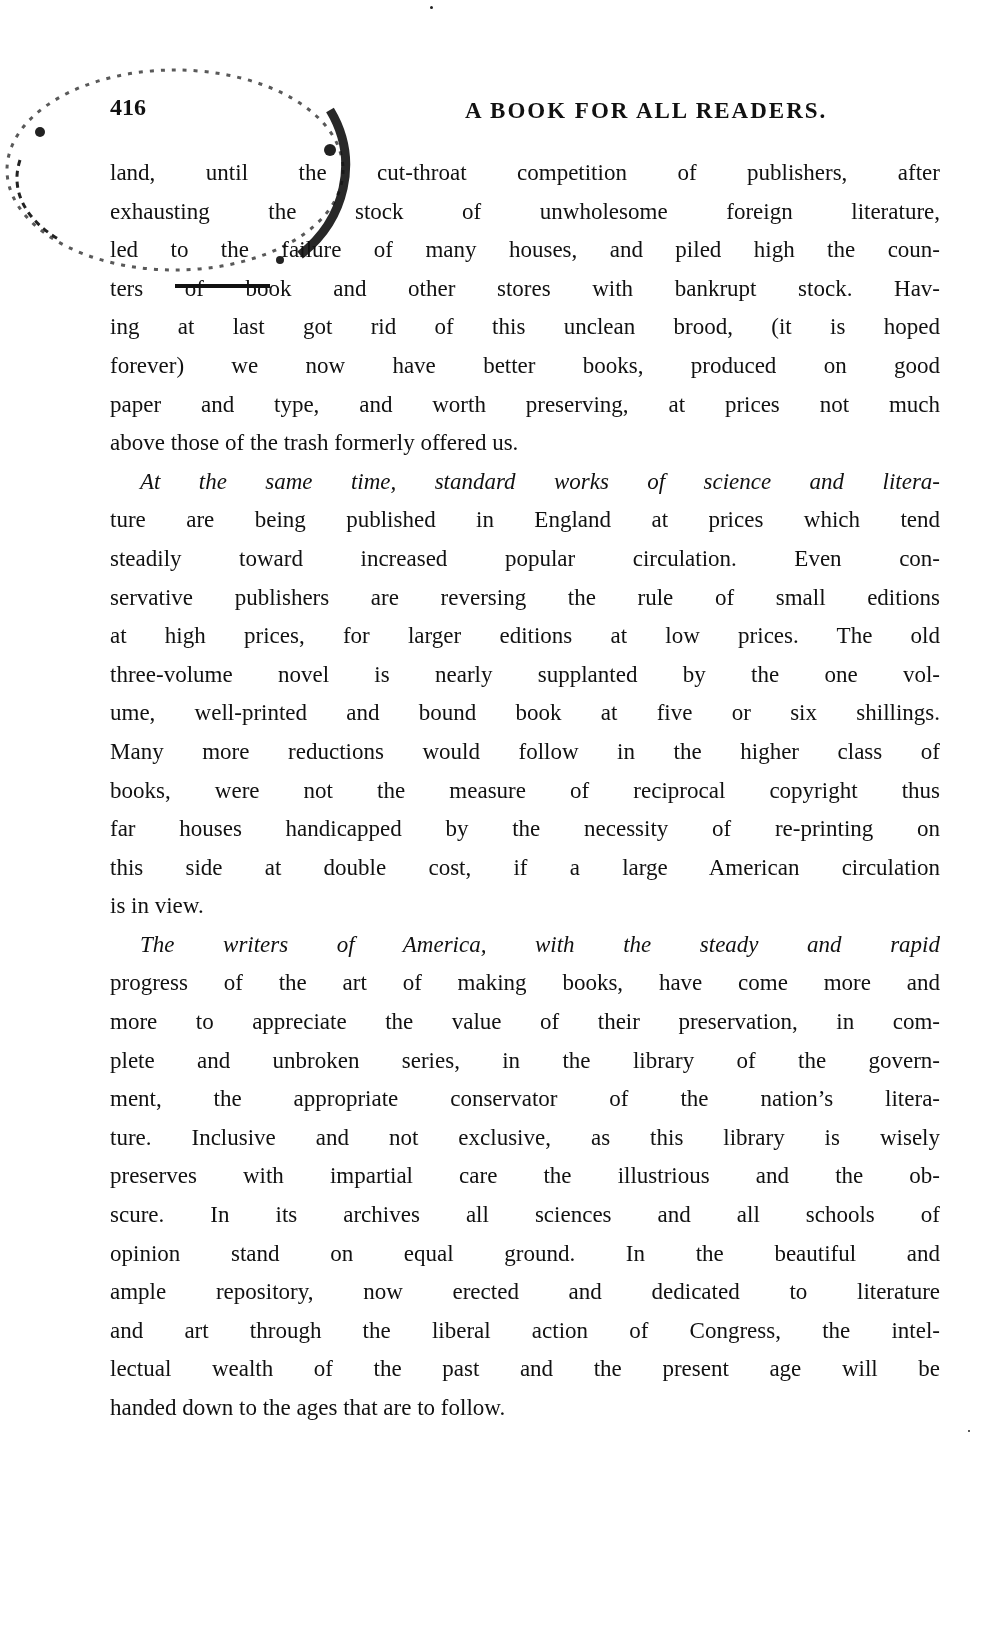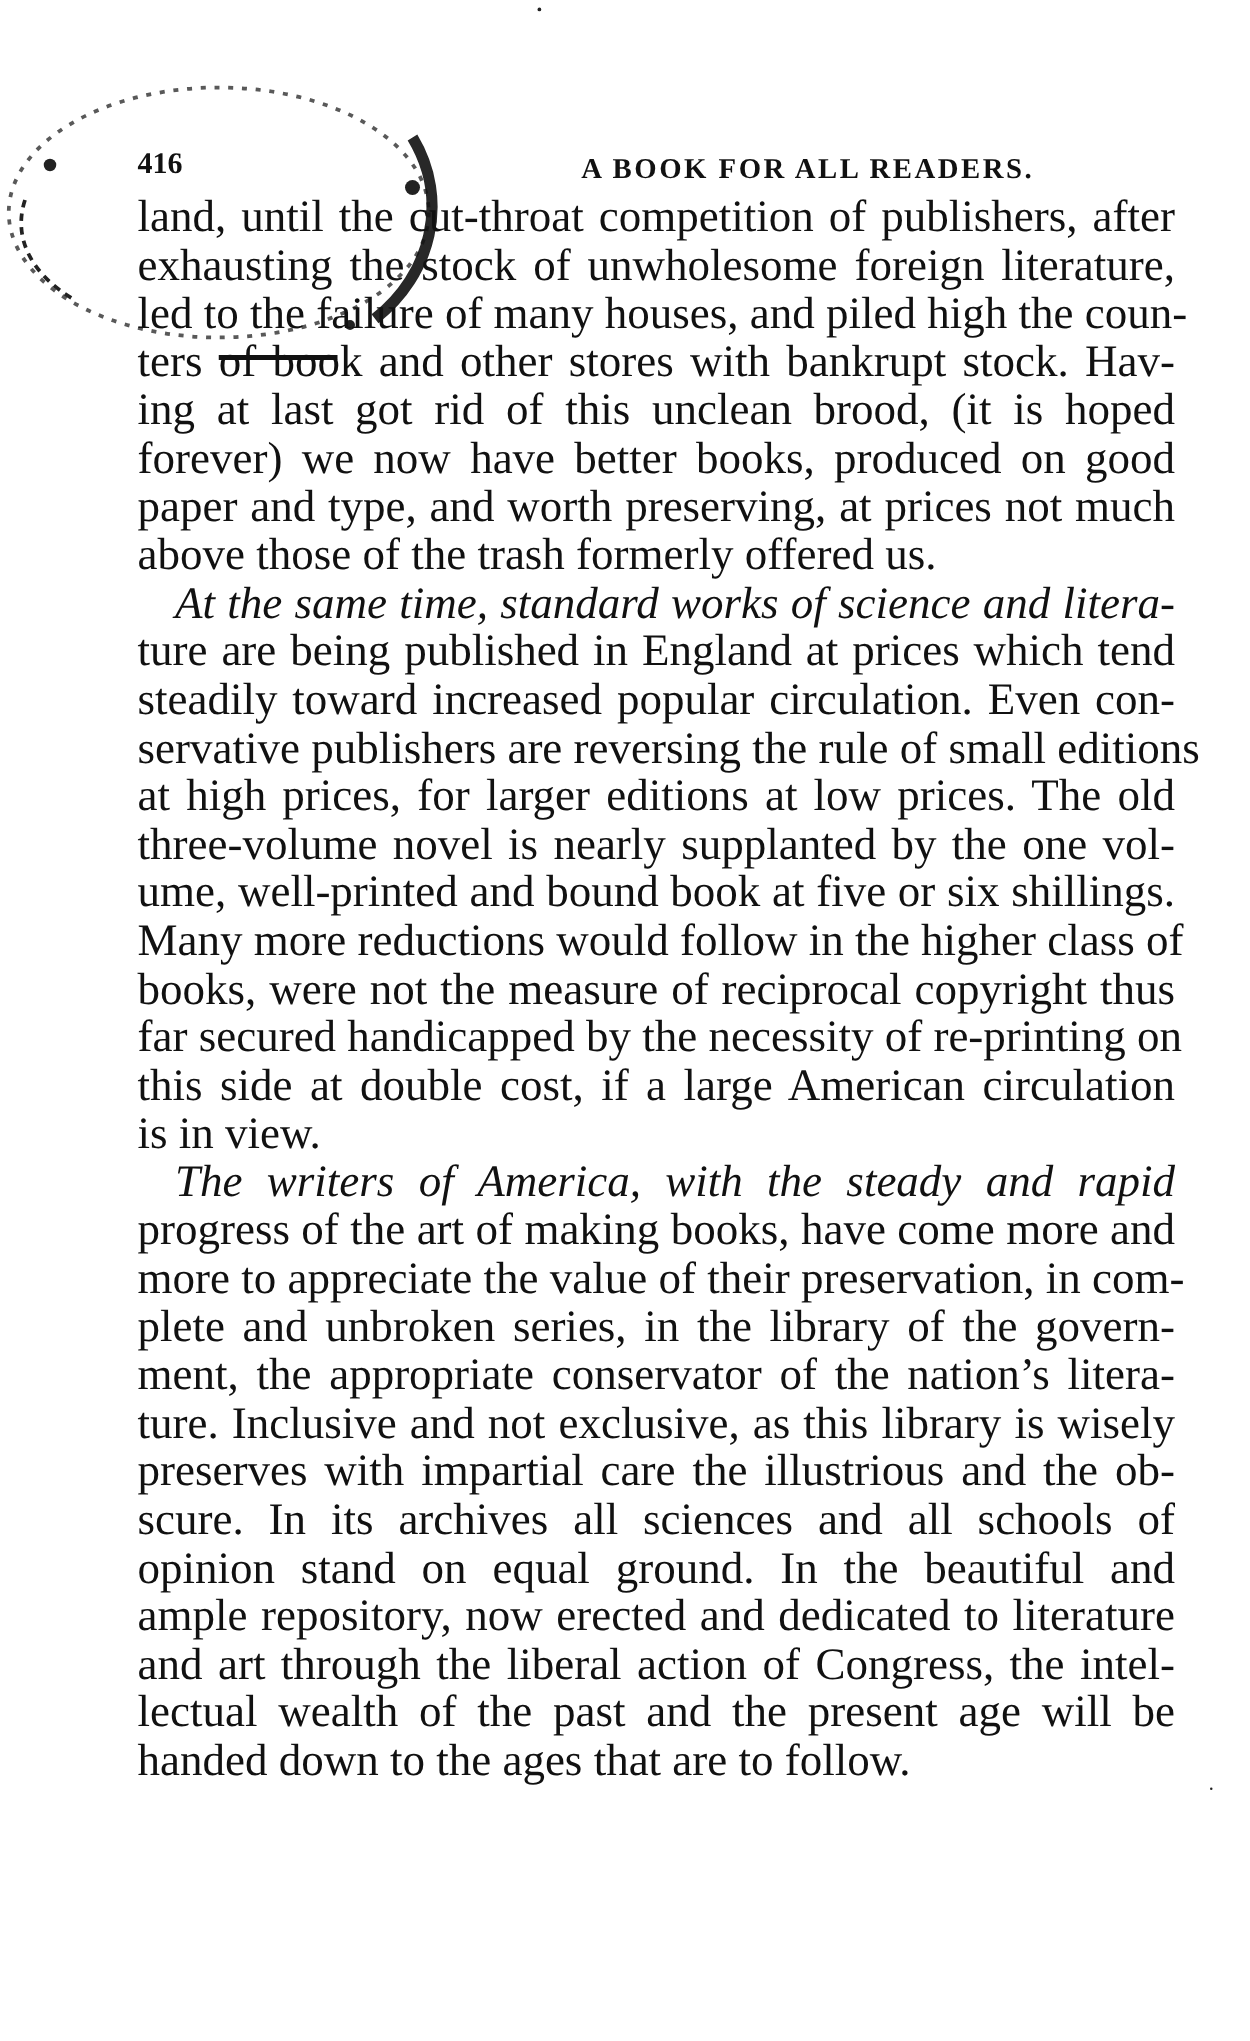--- a/index.html
+++ b/index.html
@@ -1,24 +1,24 @@
 <!DOCTYPE html>
 <html><head>
   <meta charset="utf-8">
   <style>
     html, body { margin: 0; padding: 0; background: #ffffff; }
     body { width: 1000px; height: 1633px; position: relative; overflow: hidden; }
     .page { position: absolute; left: 0; top: 0; width: 1000px; height: 1633px; background: #fff; }
     .stamp { position: absolute; left: 0; top: 50px; width: 360px; height: 260px; }
     .running-head { position: absolute; top: 94px; left: 110px; width: 830px; height: 30px;
-      font-family: "Liberation Serif", serif; font-weight: bold; color: #111; margin-top: 24px; }
+      font-family: "Liberation Serif", serif; font-weight: bold; color: #111; }
     .page-num { position: absolute; left: 0; top: 0; font-size: 24px; }
     .head-title { position: absolute; left: 355px; top: 4px; font-size: 23px; letter-spacing: 2px; }
     .text { position: absolute; left: 110px; top: 154px; width: 830px;
-      font-family: "Liberation Serif", serif; font-size: 36px; color: #111; }
+      font-family: "Liberation Serif", serif; font-size: 23px; color: #111; }
     .line { height: 38.6px; line-height: 38.6px; white-space: nowrap; text-align: justify; text-align-last: justify; }
     .line.last { text-align-last: left; }
     .line.indent { padding-left: 30px; font-style: italic; }
     .speck { position: absolute; background: #222; border-radius: 50%; }
   </style>
 </head>
 <body>
 
 <div class="page">
 
@@ -51,21 +51,21 @@
     <div class="para">
       <div class="line indent">At the same time, standard works of science and litera-</div>
       <div class="line">ture are being published in England at prices which tend</div>
       <div class="line">steadily toward increased popular circulation. Even con-</div>
       <div class="line">servative publishers are reversing the rule of small editions</div>
       <div class="line">at high prices, for larger editions at low prices. The old</div>
       <div class="line">three-volume novel is nearly supplanted by the one vol-</div>
       <div class="line">ume, well-printed and bound book at five or six shillings.</div>
       <div class="line">Many more reductions would follow in the higher class of</div>
       <div class="line">books, were not the measure of reciprocal copyright thus</div>
-      <div class="line">far secured handicapped by the necessity of re-printing on</div>
+      <div class="line">far houses handicapped by the necessity of re-printing on</div>
       <div class="line">this side at double cost, if a large American circulation</div>
       <div class="line last">is in view.</div>
     </div>
     <div class="para">
       <div class="line indent">The writers of America, with the steady and rapid</div>
       <div class="line">progress of the art of making books, have come more and</div>
       <div class="line">more to appreciate the value of their preservation, in com-</div>
       <div class="line">plete and unbroken series, in the library of the govern-</div>
       <div class="line">ment, the appropriate conservator of the nation’s litera-</div>
       <div class="line">ture. Inclusive and not exclusive, as this library is wisely</div>

